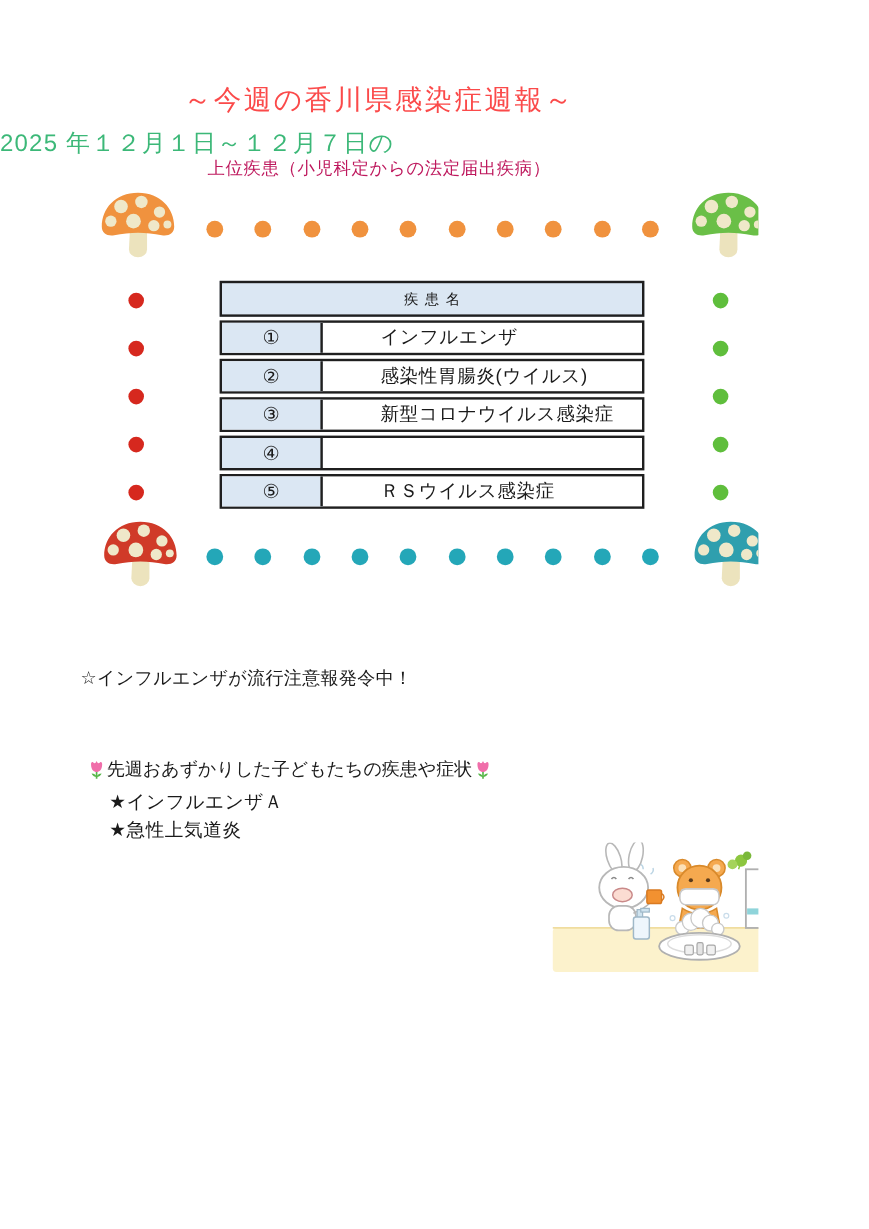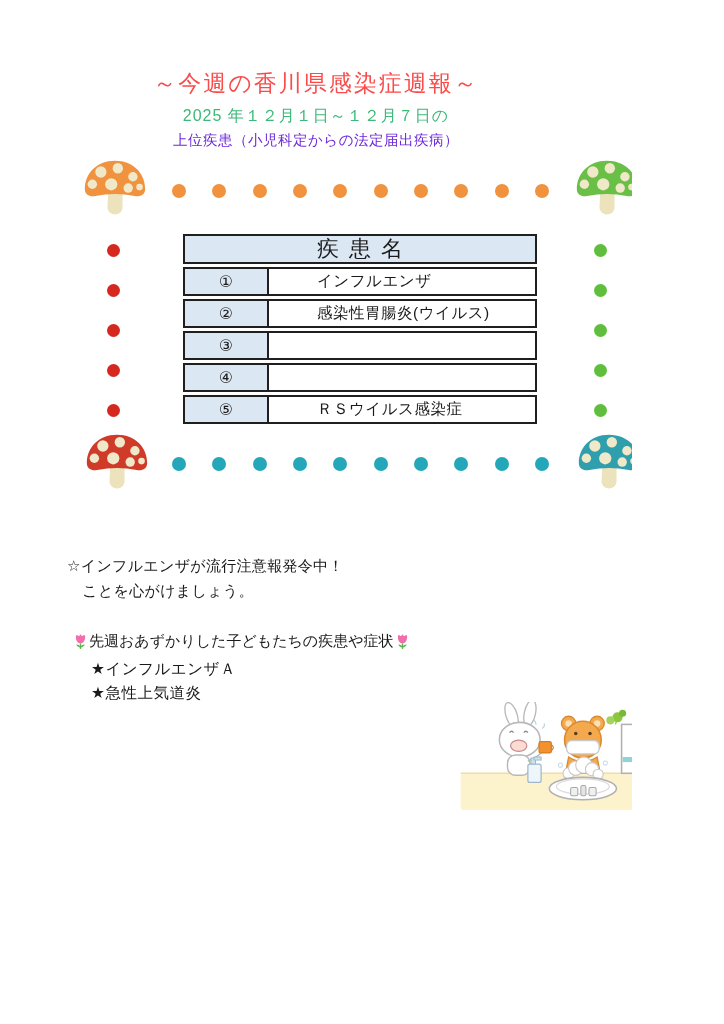--- a/index.html
+++ b/index.html
@@ -2,21 +2,21 @@
 <html lang="ja"><head>
 <meta charset="utf-8">
 <style>
   html,body{margin:0;padding:0;background:#ffffff;}
   .page{
     position:relative;width:632px;height:1024px;background:#ffffff;overflow:hidden;
     font-family:"Liberation Sans","DejaVu Sans",sans-serif;color:#1a1a1a;border-radius:17px;
   }
   .title{position:absolute;top:68px;left:0;width:100%;text-align:center;
          font-size:23px;letter-spacing:2px;font-weight:500;}
-  .dateline{position:absolute;top:106px;left:0;width:100%;text-align:center;font-size:16px;letter-spacing:1px;}
+  .dateline{position:absolute;top:106px;left:0;width:100%;font-size:20px;letter-spacing:1px;}
   .subtitle{position:absolute;top:131px;left:0;width:100%;text-align:center;font-size:14.5px;letter-spacing:0.5px;}
 
   
   .mushroom{position:absolute;width:66px;height:62px;}
   .m-tl{left:82px;top:158px;}
   .m-tr{left:574px;top:158px;}
   .m-bl{left:84px;top:432px;}
   .m-br{left:576px;top:432px;}
 
   .dot-row{position:absolute;left:172px;width:377px;display:flex;justify-content:space-between;}
@@ -24,21 +24,21 @@
   .dr-top{top:184px;}
   .dr-bottom{top:457px;}
   .dot-col{position:absolute;height:173px;display:flex;flex-direction:column;justify-content:space-between;}
   .dot-col span{width:13px;height:13px;border-radius:50%;background:currentColor;}
   .dc-left{left:107px;top:244px;}
   .dc-right{left:594px;top:244px;}
 
   
   .table{position:absolute;left:183px;top:234px;width:354px;}
   .t-header{box-sizing:border-box;border:2px solid #1f1f1f;height:30px;display:flex;
-            align-items:center;justify-content:center;font-size:22px;
+            align-items:center;justify-content:center;font-size:12px;
             letter-spacing:0.45em;text-indent:0.45em;}
   .t-row{box-sizing:border-box;border:2px solid #1f1f1f;height:29px;margin-top:3px;
          display:flex;background:#ffffff;}
   .t-rank{box-sizing:border-box;width:84px;border-right:2px solid #1f1f1f;display:flex;
           align-items:center;justify-content:center;font-size:16px;}
   .t-name{flex:1;display:flex;align-items:center;padding-left:13px;font-size:15.5px;letter-spacing:0.5px;margin-left:35px;}
 
   .notes{position:absolute;left:67px;top:522px;font-size:15px;line-height:24.5px;letter-spacing:0.3px;margin-top:32px;}
 
   .weekly-head{position:absolute;left:74px;top:632px;display:flex;align-items:center;gap:2px;font-size:15px;}
@@ -46,21 +46,21 @@
 
   .illustration{position:absolute;left:460px;top:702px;}
 </style>
 </head>
 <body>
 
 <div class="page">
 
   <div class="title" style="color: rgb(251, 74, 74);">～今週の香川県感染症週報～</div>
   <div class="dateline" style="color: rgb(60, 184, 120);">2025 年１２月１日～１２月７日の</div>
-  <div class="subtitle" style="color: #6d28d9;">上位疾患（小児科定からの法定届出疾病）</div>
+  <div class="subtitle" style="color: #be185d;">上位疾患（小児科定からの法定届出疾病）</div>
 
   <svg class="mushroom m-tl" viewBox="0 0 70 64" style="color: rgb(240, 146, 62);">
     <path d="M28,32 L43,32 L43,52 A8,7 0 0 1 27,52 Z" fill="#ece3bd"></path>
     <path d="M35,2 C15,2 3,16 3,32 C3,38 8,40.5 14,39.5 C28,36.5 42,36.5 56,39.5 C62,40.5 67,38 67,32 C67,16 55,2 35,2 Z" fill="currentColor"></path>
     <g fill="#efe8c9">
       <circle cx="20" cy="14" r="6"></circle>
         <circle cx="38" cy="10" r="5.5"></circle>
         <circle cx="54" cy="19" r="5"></circle>
       <circle cx="11" cy="27" r="5"></circle>
         <circle cx="31" cy="27" r="6.5"></circle>
@@ -156,33 +156,33 @@
     <div class="t-row">
       <div class="t-rank" style="background-color: rgb(219, 231, 243);">①</div>
       <div class="t-name">インフルエンザ</div>
     </div>
     <div class="t-row">
       <div class="t-rank" style="background-color: rgb(219, 231, 243);">②</div>
       <div class="t-name">感染性胃腸炎(ウイルス)</div>
     </div>
     <div class="t-row">
       <div class="t-rank" style="background-color: rgb(219, 231, 243);">③</div>
+      <div class="t-name">新型コロナウイルス感染症</div>
     </div>
     <div class="t-row">
       <div class="t-rank" style="background-color: rgb(219, 231, 243);">④</div>
     </div>
     <div class="t-row">
       <div class="t-rank" style="background-color: rgb(219, 231, 243);">⑤</div>
       <div class="t-name">ＲＳウイルス感染症</div>
     </div>
   </div>
 
   <div class="notes">
     <div>☆インフルエンザが流行注意報発令中！</div>
-    <div>　ことを心がけましょう。</div>
   </div>
 
   <div class="weekly-head">
     <svg width="13" height="17" viewBox="0 0 14 18">
       <path d="M2,4 C2,9 4.5,11 7,11 C9.5,11 12,9 12,4 C12,2.5 11,1.5 10,2.5 C9,3.5 8,3.5 7,1 C6,3.5 5,3.5 4,2.5 C3,1.5 2,2.5 2,4 Z" fill="#f06eaa"></path>
       <line x1="7" y1="11" x2="7" y2="17" stroke="#58b64a" stroke-width="1.5"></line>
       <path d="M7,15.5 C5,15.5 3,14 2.5,12.3 C5,12.3 6.5,13.5 7,15.5 Z" fill="#58b64a"></path>
       <path d="M7,15.5 C9,15.5 11,14 11.5,12.3 C9,12.3 7.5,13.5 7,15.5 Z" fill="#58b64a"></path>
     </svg>
     <span>先週おあずかりした子どもたちの疾患や症状</span>

